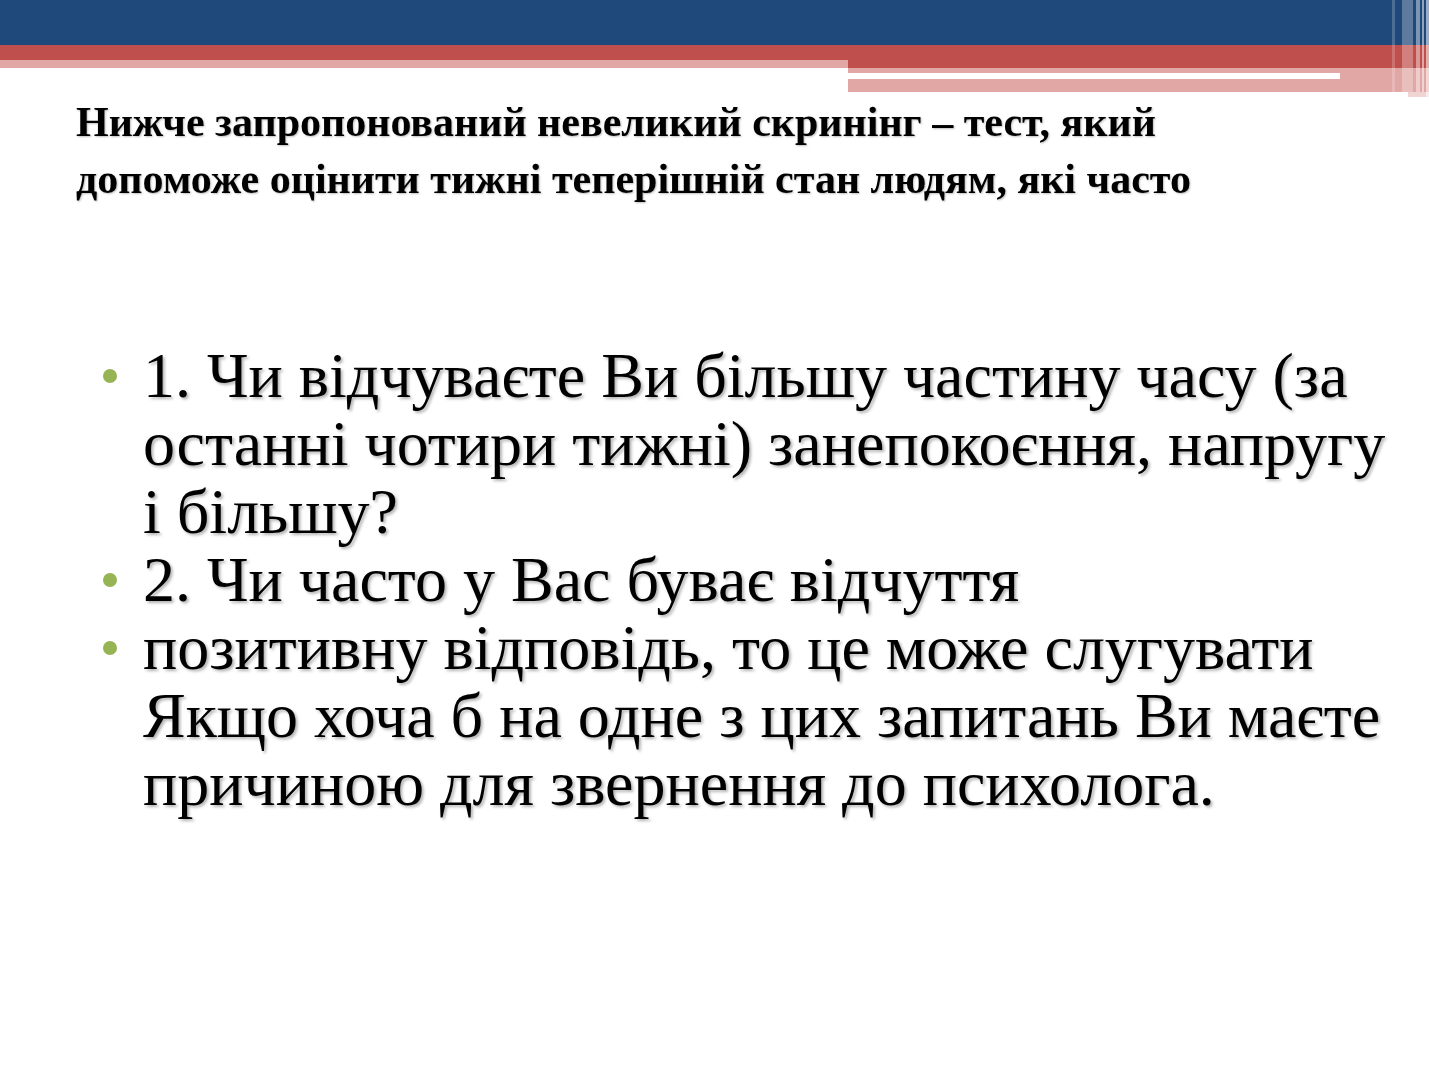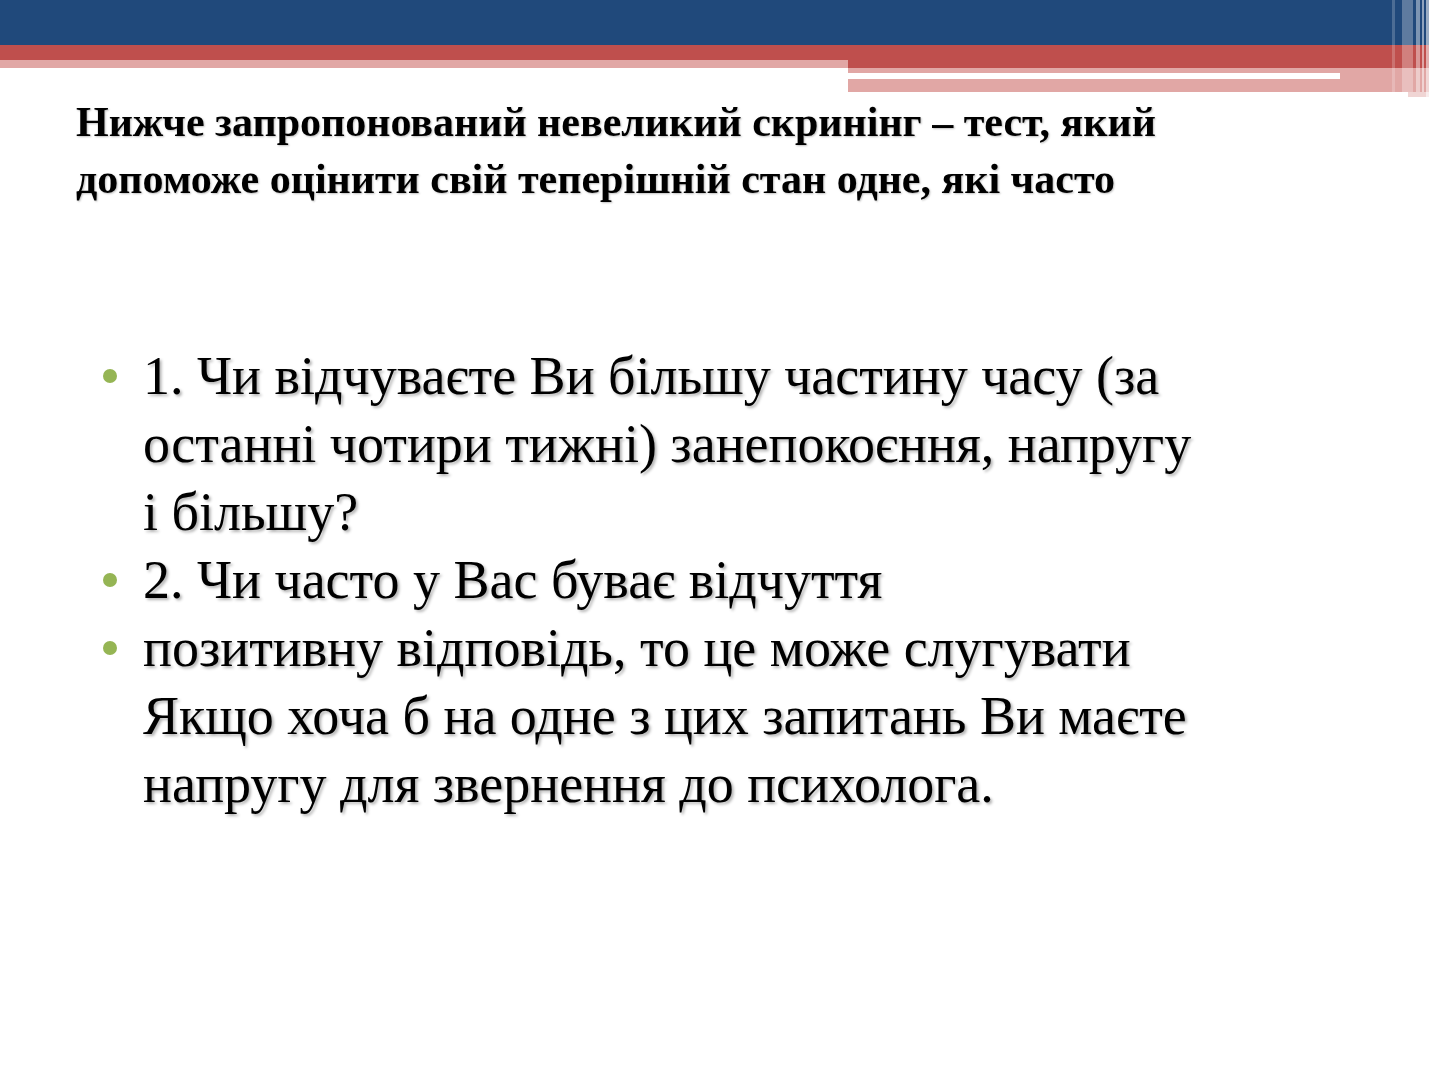--- a/index.html
+++ b/index.html
@@ -42,21 +42,21 @@
     color: var(--text_color, #000);
     text-shadow: 1px 1px 2px rgba(0,0,0,0.25);
     white-space: nowrap;
   }
   
   .content {
     position: absolute;
     left: 143px;
     top: 342px;
     width: 1250px;
-    font-size: 54px;
+    font-size: 64px;
     line-height: 68px;
     color: var(--text_color, #000);
     text-shadow: 2px 2px 3px rgba(0,0,0,0.30);
   }
   .bullet-item { position: relative; }
   .bullet-dot {
     position: absolute;
     left: -40px;
     top: 27px;
     width: 14px;
@@ -80,38 +80,38 @@
   <div class="hdr white-stripe"></div>
   <div class="hdr pink-tail"></div>
   <div class="vstripe vs1"></div>
   <div class="vstripe vs2"></div>
   <div class="vstripe vs3"></div>
   <div class="vstripe vs4"></div>
   <div class="vstripe vs5"></div>
 
   <div class="title">
     <div class="line">Нижче запропонований невеликий скринінг – тест, який</div>
-    <div class="line">допоможе оцінити свій теперішній стан одне, які часто</div>
+    <div class="line">допоможе оцінити тижні теперішній стан людям, які часто</div>
   </div>
 
   <div class="content">
 
     <div class="bullet-item">
       <span class="bullet-dot"></span>
       <div class="line">1. Чи відчуваєте Ви більшу частину часу (за</div>
       <div class="line">останні чотири тижні) занепокоєння, напругу</div>
       <div class="line">і більшу?</div>
     </div>
 
     <div class="bullet-item">
       <span class="bullet-dot"></span>
       <div class="line">2. Чи часто у Вас буває відчуття</div>
     </div>
 
     <div class="bullet-item">
       <span class="bullet-dot"></span>
       <div class="line">позитивну відповідь, то це може слугувати</div>
       <div class="line">Якщо хоча б на одне з цих запитань Ви маєте</div>
-      <div class="line">напругу для звернення до психолога.</div>
+      <div class="line">причиною для звернення до психолога.</div>
     </div>
 
   </div>
 </div>
 
 </body></html>

